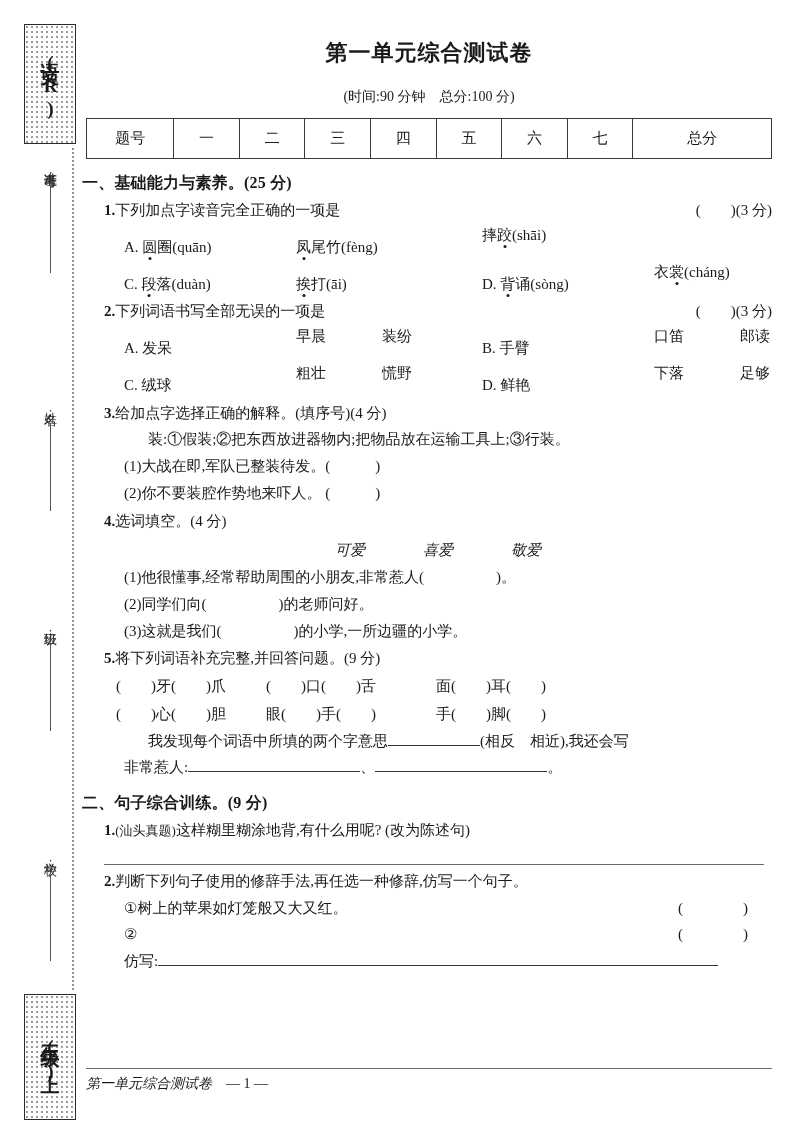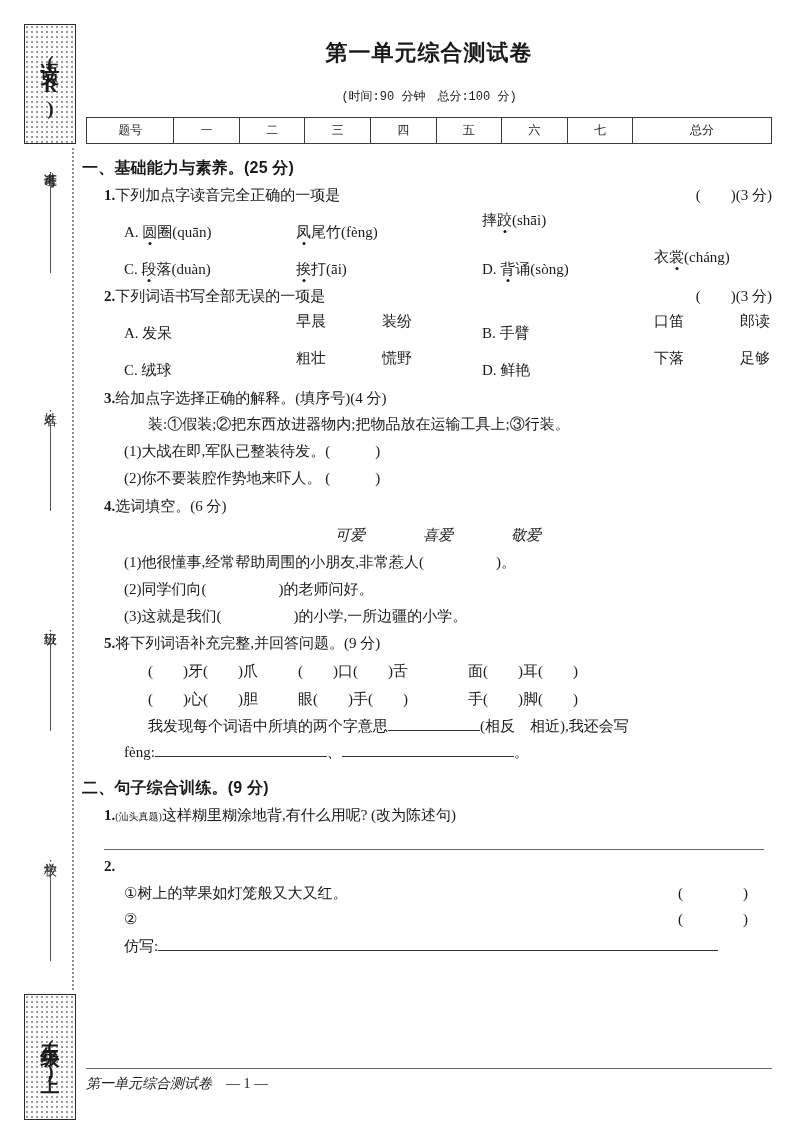--- a/index.html
+++ b/index.html
@@ -71,48 +71,47 @@
   .doc-title {
     text-align: center;
     font-size: 22px;
     font-weight: bold;
     letter-spacing: 1px;
     margin: 8px 0 0 0;
     font-family: "Liberation Sans", sans-serif;
   }
   .doc-sub {
     text-align: center;
-    font-size: 12px;
+    font-size: 14px;
     margin: 20px 0 12px 0;
-    font-family: Liberation Mono, monospace;
   }
 
   
   table.score {
     width: 100%;
     border-collapse: collapse;
     margin-top: 6px;
   }
   table.score td {
     border: 1.3px solid #3a3a3a;
     height: 25px;
     text-align: center;
-    font-size: 12px;
-    padding: 4px;
+    font-size: 15px;
+    padding: 10px;
   }
   table.score td.hd { width: 88px; }
   table.score td.num { width: 66px; }
   table.score td.total { width: 140px; }
 
   
   .sec-head {
     font-size: 16px;
     font-weight: bold;
     margin: 14px 0 4px -4px;
-    font-family: Liberation Sans, sans-serif;
+    font-family: Liberation Serif, serif;
     letter-spacing: 0.2px;
   }
   .q {
     font-size: 15px;
     margin: 6px 0 0 18px;
     line-height: 1.45;
     position: relative;
   }
   .qnum { font-weight: bold; font-family: "Liberation Serif", serif; }
   .qline { display: flex; align-items: baseline; }
@@ -137,21 +136,21 @@
     font-size: 15px; margin: 5px 0 0 20px;
   }
   .indent2 { margin-left: 44px; }
   .words {
     display: flex; margin: 8px 0 4px 0;
     justify-content: center; gap: 58px;
     font-size: 15px; font-style: italic;
     font-family: "Liberation Serif", serif;
   }
   .idioms {
-    display: flex; margin: 6px 0 0 44px; font-size: 15px;
+    display: flex; margin: 6px 0 0 12px; font-size: 15px;
   }
   .idioms .cell { width: 150px; }
   .idioms .cell.g2 { width: 170px; }
   .blankline {
     display: inline-block;
     border-bottom: 1.1px solid #333;
     height: 0.95em;
     vertical-align: baseline;
   }
   .answer-rule {
@@ -332,21 +331,21 @@
         <span>(1)</span><span>大战在即,军队已整装待发。(　　　)</span>
       </div>
       <div class="sub">
         <span>(2)</span><span>你不要装腔作势地来吓人。 (　　　)</span>
       </div>
     </div>
 
     <div class="q">
       <div class="qline">
         <span class="qnum">4.</span>
-        <span>选词填空。(6 分)</span>
+        <span>选词填空。(4 分)</span>
       </div>
       <div class="words">
         <span>可爱</span>
         <span>喜爱</span>
         <span>敬爱</span>
       </div>
       <div class="sub">
         <span>(1)</span><span>他很懂事,经常帮助周围的小朋友,非常惹人(</span><span style="display:inline-block;width:72px"></span><span>)。</span>
       </div>
       <div class="sub">
@@ -369,38 +368,39 @@
       </div>
       <div class="idioms">
         <div class="cell">(　　)心(　　)胆</div>
         <div class="cell g2">眼(　　)手(　　)</div>
         <div class="cell">手(　　)脚(　　)</div>
       </div>
       <div class="sub indent2">
         <span>我发现每个词语中所填的两个字意思</span><span class="blankline" style="width:92px"></span><span>(相反　相近),我还会写</span>
       </div>
       <div class="sub">
-        <span>fèng:</span><span class="blankline" style="width:172px"></span><span>、</span><span class="blankline" style="width:172px"></span><span>。</span>
+        <span>非常惹人:</span><span class="blankline" style="width:172px"></span><span>、</span><span class="blankline" style="width:172px"></span><span>。</span>
       </div>
     </div>
 
     <div class="sec-head">二、句子综合训练。(9 分)</div>
 
     <div class="q">
       <div class="qline">
         <span class="qnum">1.</span>
-        <span style="font-size:10px">(汕头真题)</span>
+        <span style="font-size:13px">(汕头真题)</span>
         <span>这样糊里糊涂地背,有什么用呢? (改为陈述句)</span>
       </div>
     </div>
     <hr class="answer-rule">
 
     <div class="q">
       <div class="qline">
         <span class="qnum">2.</span>
+        <span>判断下列句子使用的修辞手法,再任选一种修辞,仿写一个句子。</span>
       </div>
       <div class="sub">
         <span class="qline">
           <span>①</span>
             <span>树上的苹果如灯笼般又大又红。</span>
           <span class="grow"></span>
           <span class="tail brk" style="margin-right:24px">(　　　　)</span>
         </span>
       </div>
       <div class="sub">

